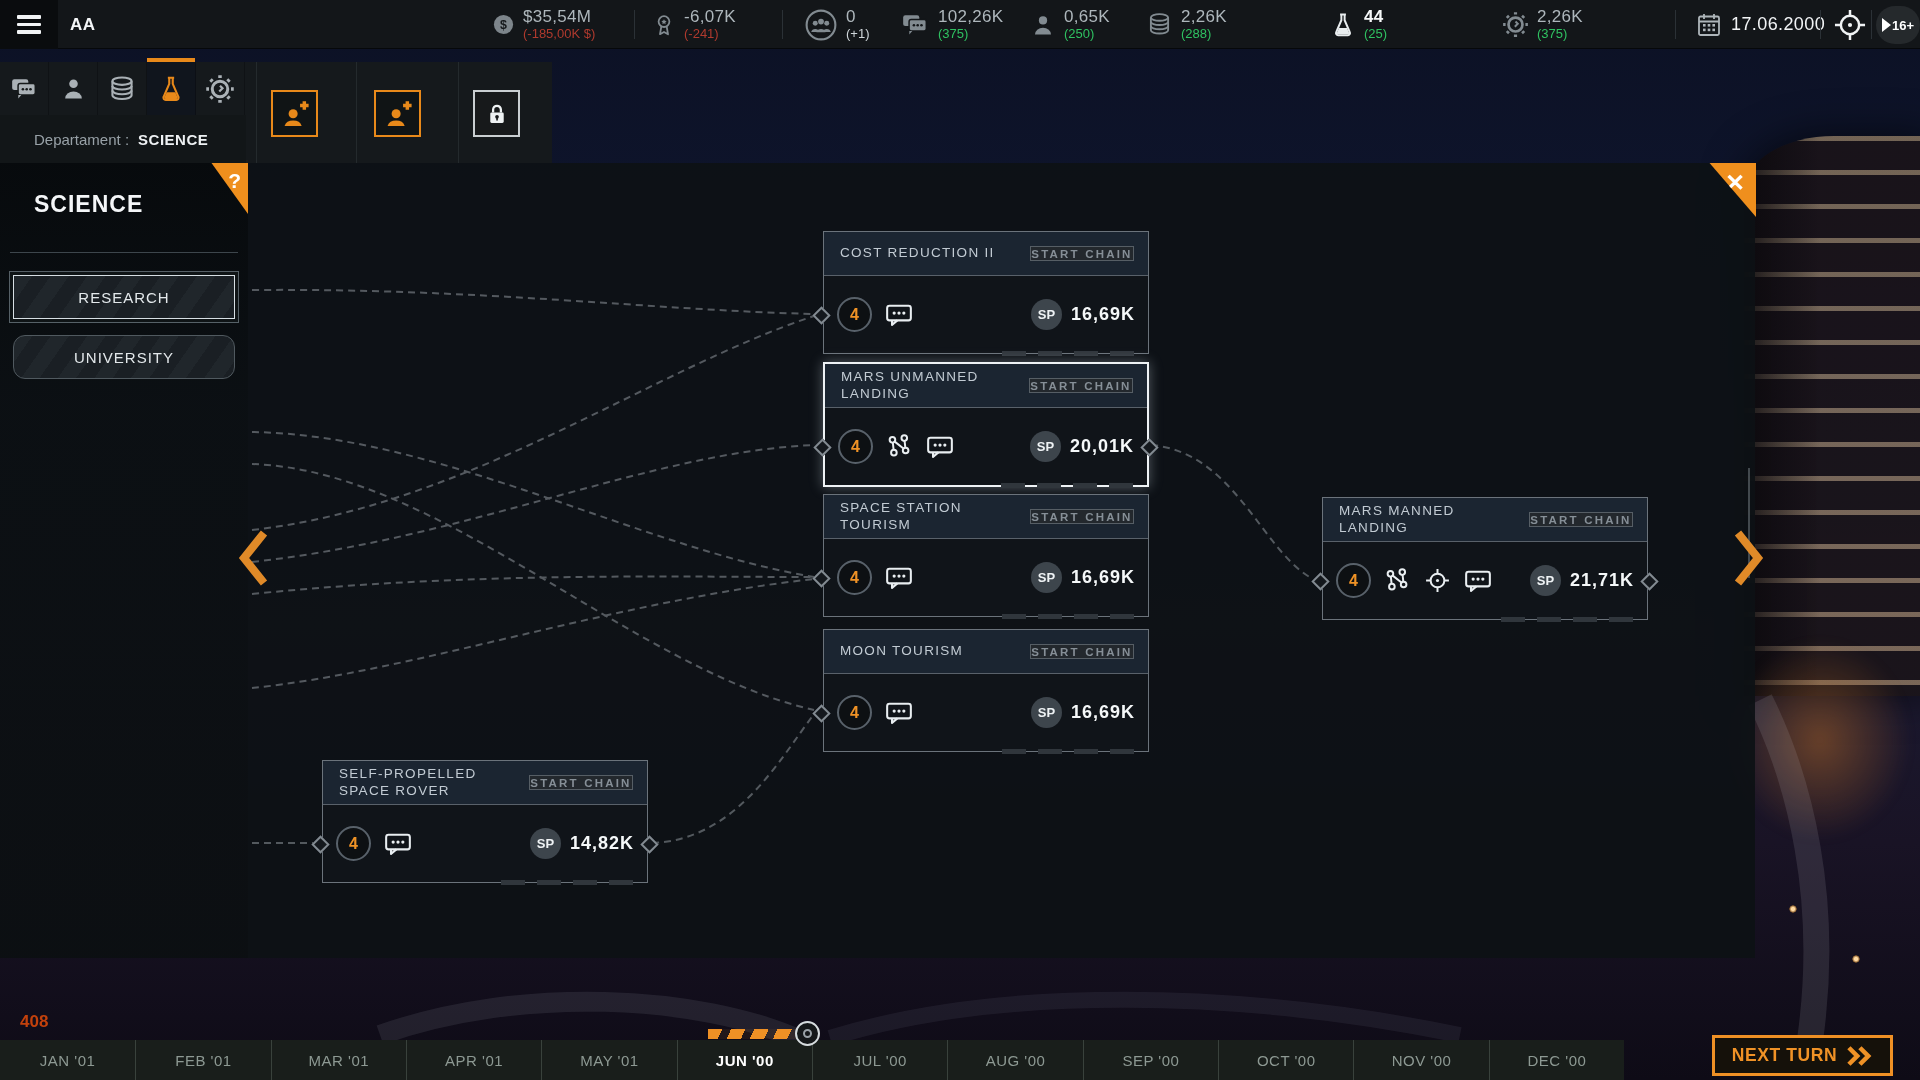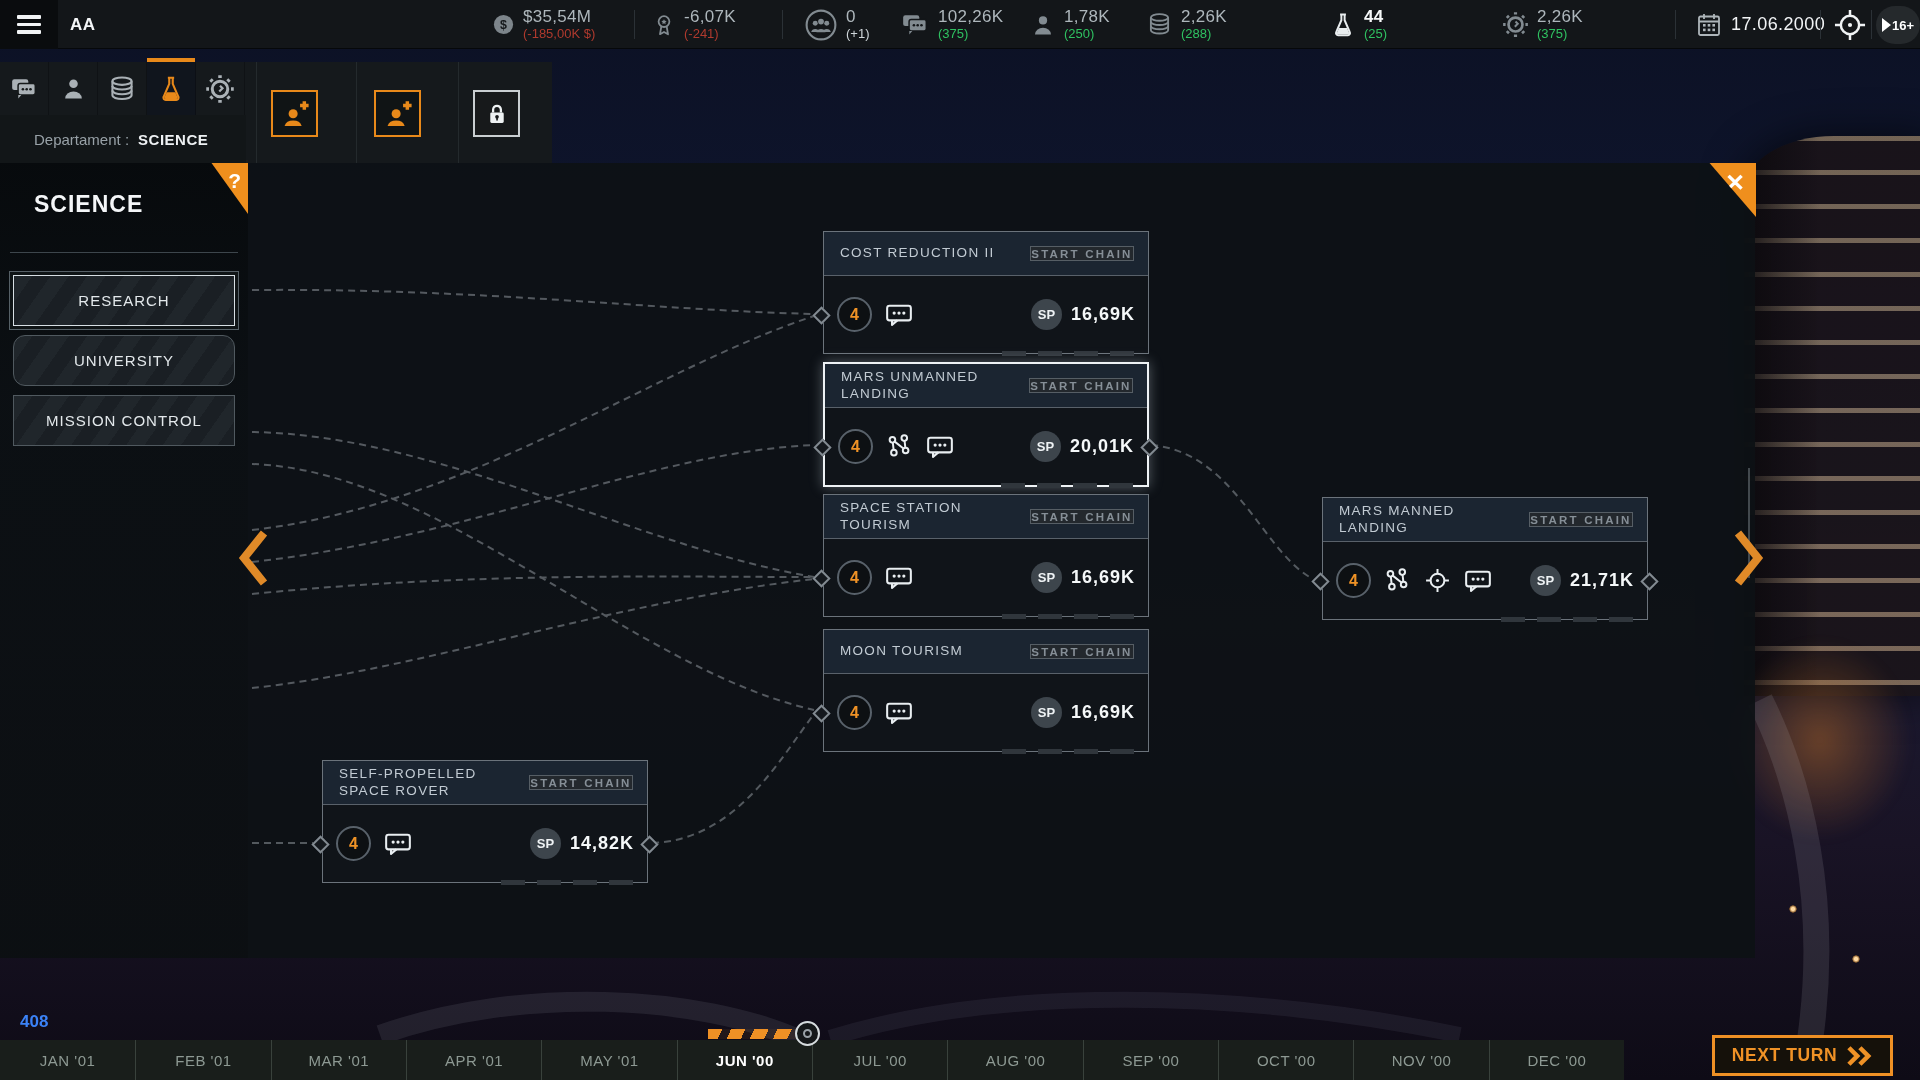--- a/index.html
+++ b/index.html
@@ -71,21 +71,21 @@
   .bsep { position:absolute; top:0; width:1px; height:101px; background:#242a2d; }
 
   
   .sidepanel { position:absolute; left:0; top:163px; width:248px; height:795px; z-index:10;
     background:linear-gradient(180deg, rgba(7,10,12,.97), rgba(11,15,17,.93) 30%, rgba(11,15,17,.90)); }
   .sidepanel h1 { margin:0; position:absolute; left:34px; top:28px; font-size:23px; letter-spacing:1px; color:#f4f6f8;}
   .side-div { position:absolute; left:10px; top:89px; width:228px; height:1px; background:#3d464c; }
   .help-badge { position:absolute; right:0; top:-3px; width:46px; height:54px; background:#ef8f1d;
     clip-path:polygon(16% 0, 100% 0, 100% 100%); cursor:pointer;}
   .help-badge span { position:absolute; right:7px; top:9px; font-weight:bold; font-size:21px; color:#fff; }
-  .side-btn { position:absolute; left:13px; width:222px; height:51px; cursor:pointer;
+  .side-btn { position:absolute; left:13px; width:222px; height:44px; cursor:pointer;
     background:repeating-linear-gradient(125deg, #20262b 0 15px, #1a1f24 15px 30px);
     border:1px solid #50595f; color:#e3e8eb; font-size:15px; letter-spacing:1px;
     display:flex; align-items:center; justify-content:center; }
   .side-btn.active { border:1px solid #d7dfe4;
     box-shadow:0 0 0 3px rgba(12,16,18,.95), 0 0 0 4px rgba(150,165,175,.55); }
 
   
   .mainpanel { position:absolute; left:248px; top:163px; width:1507px; height:795px; z-index:5;
     background:rgba(13,17,20,.93); }
   .close-badge { position:absolute; left:1702px; top:163px; width:54px; height:54px; z-index:22;
@@ -115,21 +115,21 @@
   .sp-badge { width:31px; height:31px; border-radius:50%; background:#3d454c; color:#eef2f4;
     font-weight:bold; font-size:13px; display:flex; align-items:center; justify-content:center; }
   .cost { font-weight:bold; font-size:18px; letter-spacing:1px; color:#f5f8f9; }
   .dashes { position:absolute; bottom:-3px; right:4px; width:142px; height:5px;
     background:repeating-linear-gradient(90deg,#30363c 0 24px, transparent 24px 36px); }
   .conn { position:absolute; width:13px; height:13px; border:2px solid #828a91; background:#14181d;
     transform:rotate(45deg); top:77px; z-index:9; }
   .conn.in { left:-9px; } .conn.out { right:-9px; }
 
   
-  .counter { position:absolute; left:20px; top:1012px; z-index:20; color:#3b82f6; font-weight:bold; font-size:17px; }
+  .counter { position:absolute; left:20px; top:1012px; z-index:20; color:#c2410c; font-weight:bold; font-size:17px; }
   .timeline { position:absolute; left:0; top:1040px; width:1624px; height:40px; z-index:25;
     background:#191e1b; display:flex; }
   .month { width:143.25px; height:40px; display:flex; align-items:center; justify-content:center;
     font-size:15px; letter-spacing:.5px; color:#8d9993; border-left:1px solid #39423c; }
   .month:first-child { border-left:none; }
   .month.current { color:#ffffff; font-weight:bold; }
   .hazard { position:absolute; left:708px; top:1029px; width:96px; height:10px; z-index:26;
     background:repeating-linear-gradient(115deg,#ef9025 0 13px, rgba(239,144,37,.08) 13px 21px); }
   .hz-marker { position:absolute; left:795px; top:1021px; width:25px; height:25px; border-radius:50%;
     border:2.5px solid #d6dcdf; background:#15181a; z-index:27; display:flex; align-items:center; justify-content:center;}
@@ -231,21 +231,21 @@
   </div>
 
   <div class="stat" style="left:1030px;">
     <span class="sicon">
       <svg width="26" height="26" viewBox="0 0 24 24" fill="currentColor">
           <circle cx="12" cy="7.8" r="3.8"></circle>
           <path d="M4.6 20.8a7.4 6.2 0 0 1 14.8 0z"></path>
         </svg>
     </span>
     <span class="txt">
-        <span class="val">1,78K</span>
+        <span class="val">0,65K</span>
         <span class="sub pos">(250)</span>
       </span>
   </div>
 
   <div class="stat" style="left:1146px;">
     <span class="sicon">
       <svg width="27" height="27" viewBox="0 0 26 26" fill="none" stroke="currentColor" stroke-width="1.8">
           <ellipse cx="13" cy="6.2" rx="8.3" ry="3.2"></ellipse>
           <path d="M4.7 6.2v4.1c0 1.8 3.7 3.2 8.3 3.2s8.3-1.4 8.3-3.2V6.2"></path>
           <path d="M4.7 10.3v4.1c0 1.8 3.7 3.2 8.3 3.2s8.3-1.4 8.3-3.2v-4.1"></path>
@@ -412,21 +412,20 @@
 </div>
 
 <div class="sidepanel">
   <div class="help-badge">
     <span>?</span>
   </div>
   <h1>SCIENCE</h1>
   <div class="side-div"></div>
   <div class="side-btn active" style="top:112px;">RESEARCH</div>
   <div class="side-btn" style="top:172px;border-radius:12px;">UNIVERSITY</div>
-  <div class="side-btn" style="top:232px;">MISSION CONTROL</div>
 </div>
 
 <div class="mainpanel"></div>
 
 <svg class="connections" width="1920" height="1080" viewBox="0 0 1920 1080">
   <g stroke="#9aa1a8" stroke-width="2" fill="none" stroke-dasharray="7 5" opacity="0.5">
     <path d="M252,290 C480,288 650,310 814,314"></path>
     <path d="M252,530 C470,505 650,370 814,316"></path>
     <path d="M252,562 C470,538 650,452 814,445"></path>
     <path d="M252,594 C470,572 660,577 814,577"></path>

